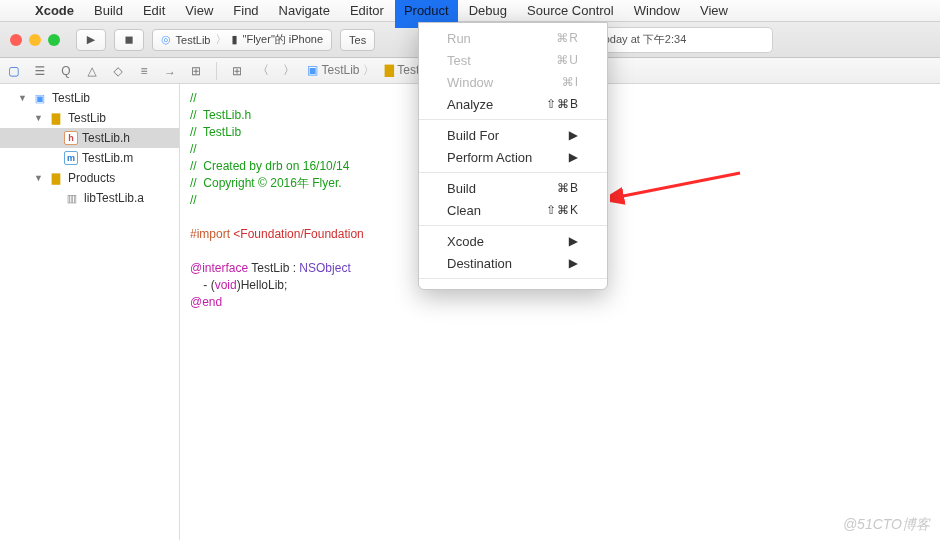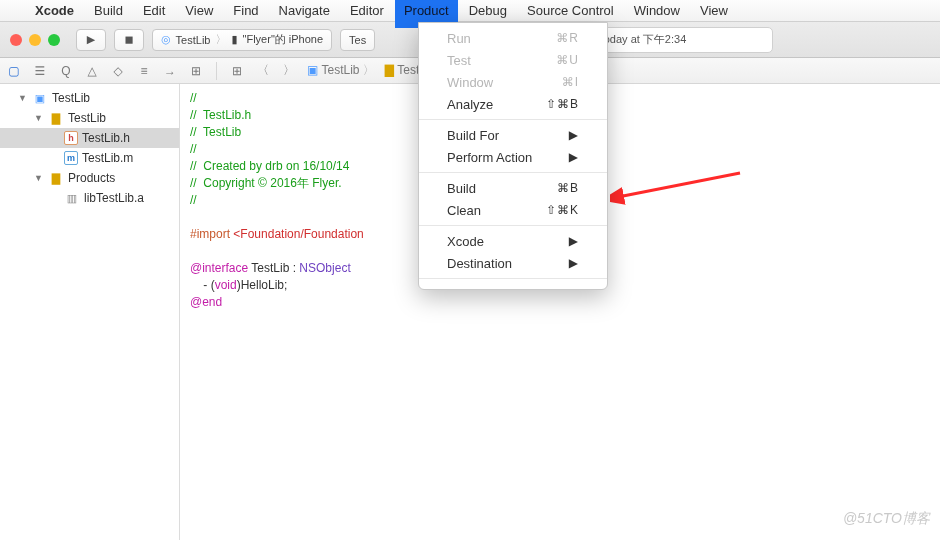--- a/index.html
+++ b/index.html
@@ -50,21 +50,21 @@
   .c-kw{color:#c21ea8;}
   .c-type{color:#6f42c1;}
 
   
   .dropdown { position:absolute; left:418px; top:22px; width:190px; background:#fff; border:1px solid #c8c8c8; border-radius:0 0 6px 6px; box-shadow:0 8px 24px rgba(0,0,0,.25); padding:4px 0 6px; font-size:13px; z-index:50;}
   .drow{height:22px; display:flex; align-items:center; justify-content:space-between; padding:0 28px;}
   .drow.dis{color:#b6b6b6;}
   .dsep{height:1px;background:#e6e6e6;margin:4px 0;}
   .sc{font-size:12px;letter-spacing:1px;}
   .arrow-annot{position:absolute; left:610px; top:165px; z-index:40;}
-  .watermark{position:absolute;right:10px;bottom:12px;color:#c9c9c9;font-size:14px;font-style:italic;}
+  .watermark{position:absolute;right:10px;bottom:6px;color:#c9c9c9;font-size:14px;font-style:italic;}
 </style>
 </head>
 <body>
 
 <div class="menubar">
   <span class="apple"></span>
   <span class="m bold">Xcode</span>
   <span class="m">Build</span>
   <span class="m">Edit</span>
   <span class="m">View</span>

